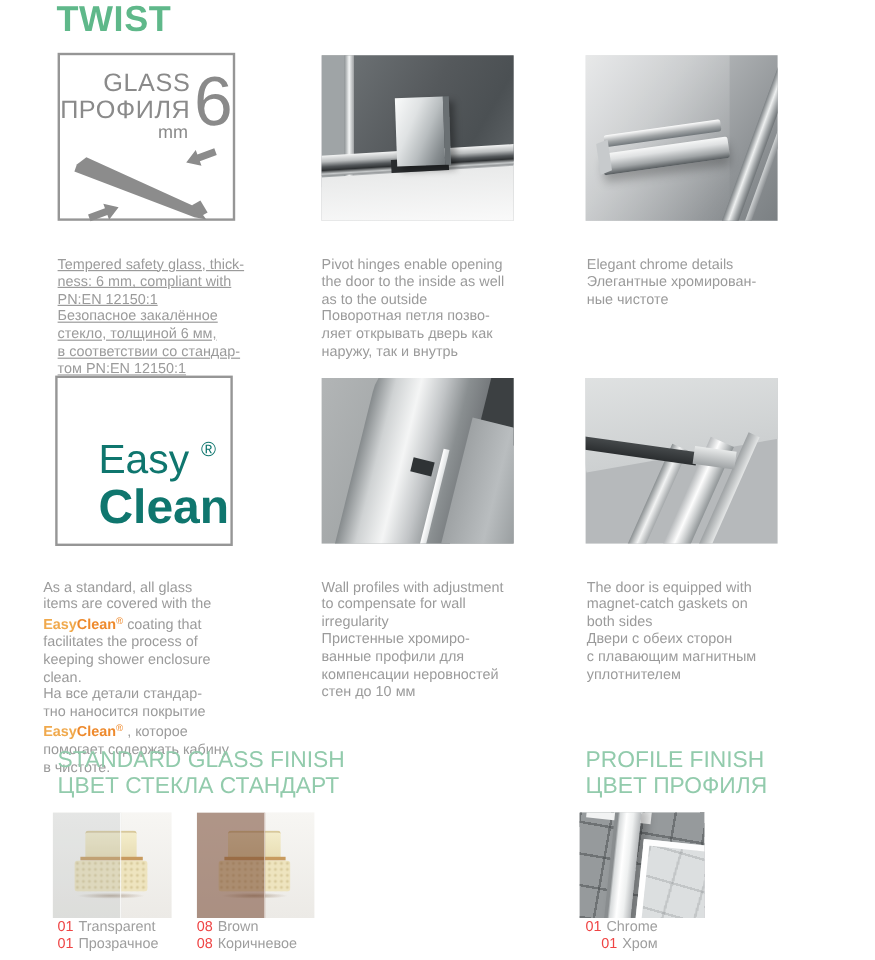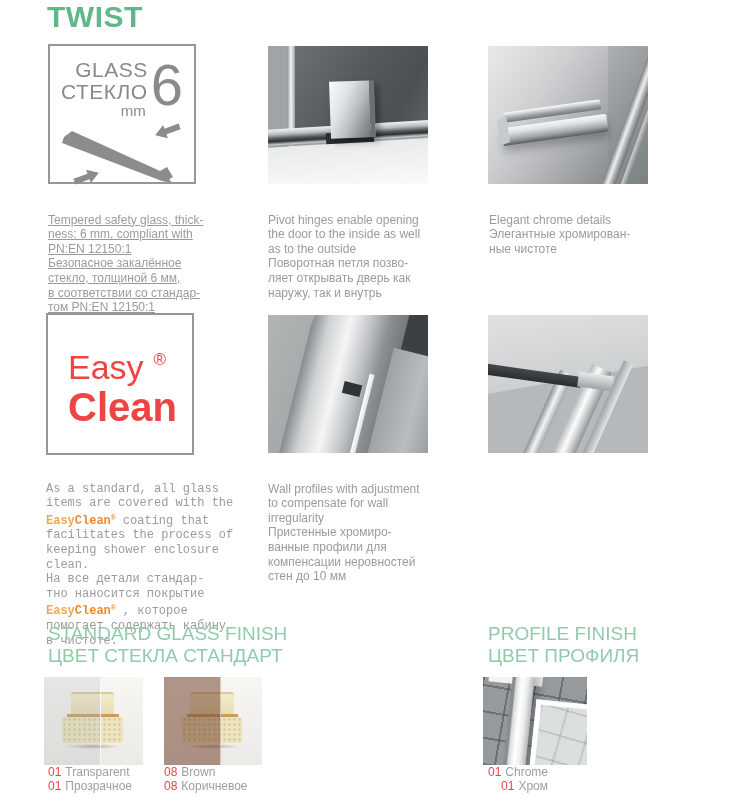--- a/index.html
+++ b/index.html
@@ -16,21 +16,21 @@
   #ec-box{left:46px;top:313px;width:148px;height:142px;}
 
   .gb-row{display:flex;justify-content:center;align-items:flex-start;margin-top:13px;gap:3px;}
   .gb-col{text-align:right;color:#8a8a8a;}
   .gb-l1{font-size:21px;line-height:22px;letter-spacing:.5px;}
   .gb-l2{font-size:21px;line-height:22px;letter-spacing:.5px;}
   .gb-mm{font-size:15px;line-height:16px;padding-right:2px;}
   .gb-six{font-size:58px;line-height:50px;color:#8a8a8a;font-weight:400;margin-top:1px;}
   .gb-icon{display:block;margin:4px auto 0;}
 
-  .ec-inner{padding:28px 0 0 20px;color:#ef4444;}
+  .ec-inner{padding:43px 0 0 20px;color:#0f766e;margin-left:14px;}
   .ec-l1{font-size:34px;line-height:34px;font-weight:400;}
   .ec-reg{font-size:17px;vertical-align:14px;margin-left:10px;}
   .ec-l2{font-size:40px;line-height:42px;font-weight:700;margin-top:2px;}
 
   
   .photo{overflow:hidden;background:#aaadaf;}
   .photo>div{position:absolute;}
   #photo-hinge{left:268px;top:46px;width:160px;height:138px;}
   .hp-left{left:0;top:0;width:15%;height:80%;background:#9fa4a6;}
   .hp-dark{left:17%;top:0;width:85%;height:64%;background:linear-gradient(120deg,#6b7073,#55595c 45%,#4b5053 75%,#606568);}
@@ -67,21 +67,21 @@
   .mg-strip2{left:46%;top:34%;width:13%;height:105%;transform:rotate(24deg);background:linear-gradient(90deg,#b7babc,#fdfdfd 40%,#c8cbcc 70%,#8f9496);}
   .mg-strip3{left:66%;top:30%;width:6%;height:105%;transform:rotate(24deg);background:linear-gradient(90deg,#9ea2a4,#e4e6e6);}
   .mg-darkbar{left:-4%;top:40%;width:62%;height:8%;transform:rotate(8deg);background:linear-gradient(#45494b,#2b2e30);}
   .mg-tip{left:56%;top:43%;width:22%;height:11%;transform:rotate(8deg);background:linear-gradient(#e8eaea,#9fa3a5);}
 
   
   .caption{width:212px;font-size:12px;line-height:14.6px;color:#9b9b9b;white-space:pre-line;}
   #cap-glass{left:48px;top:198px;text-decoration:underline;}
   #cap-hinges{left:268px;top:198px;}
   #cap-chrome{left:489px;top:198px;}
-  #cap-easyclean{left:46px;top:467px;font-family:Liberation Mono, monospace;}
+  #cap-easyclean{left:36px;top:467px;}
   #cap-wall{left:268px;top:467px;}
   #cap-magnet{left:489px;top:467px;}
   .cap-easy{color:#f0a94c;font-weight:700;}
   .cap-clean{color:#ee8a2d;font-weight:700;}
   .cap-reg{color:#ee8a2d;font-size:8px;vertical-align:4px;}
 
   
   .section-title{font-size:19px;line-height:21.5px;color:#92cbac;white-space:pre-line;}
   #gf-title{left:48px;top:623px;}
   #pf-title{left:488px;top:623px;}
@@ -117,21 +117,21 @@
 <body>
 
 <div id="page">
 
   <div id="title" class="abs">TWIST</div>
 
   <div id="glass-box" class="abs badge-box">
     <div class="gb-row">
       <div class="gb-col">
         <div class="gb-l1">GLASS</div>
-        <div class="gb-l2">СТЕКЛО</div>
+        <div class="gb-l2">ПРОФИЛЯ</div>
         <div class="gb-mm">mm</div>
       </div>
       <div class="gb-six">6</div>
     </div>
     <svg class="gb-icon" width="124" height="62" viewBox="0 0 124 62">
       <g fill="#8c8c8c">
         <polygon points="4,14 12,8 100,48 106,52 112,60 102,58 2,20"></polygon>
         <polygon points="100,48 107,44 113,54 106,58"></polygon>
         <g transform="translate(122,10) rotate(160)">
           <polygon points="0,4 15,4 15,0 26,7 15,14 15,10 0,10"></polygon>
@@ -228,20 +228,28 @@
   </div>
   <div id="cap-wall" class="abs caption">
     <span>Wall profiles with adjustment
 to compensate for wall
 irregularity</span><span>
 </span><span>Пристенные хромиро-
 ванные профили для
 компенсации неровностей
 стен до 10 мм</span>
   </div>
+  <div id="cap-magnet" class="abs caption">
+    <span>The door is equipped with
+magnet-catch gaskets on
+both sides</span><span>
+</span><span>Двери с обеих сторон
+с плавающим магнитным
+уплотнителем</span>
+  </div>
 
   <div id="gf-title" class="abs section-title">STANDARD GLASS FINISH
 ЦВЕТ СТЕКЛА СТАНДАРТ</div>
   <div id="pf-title" class="abs section-title">PROFILE FINISH
 ЦВЕТ ПРОФИЛЯ</div>
 
   <div id="sw-transparent" class="abs swatch">
     <div class="sp-top"></div>
     <div class="sp-band"></div>
     <div class="sp-bot"></div>

